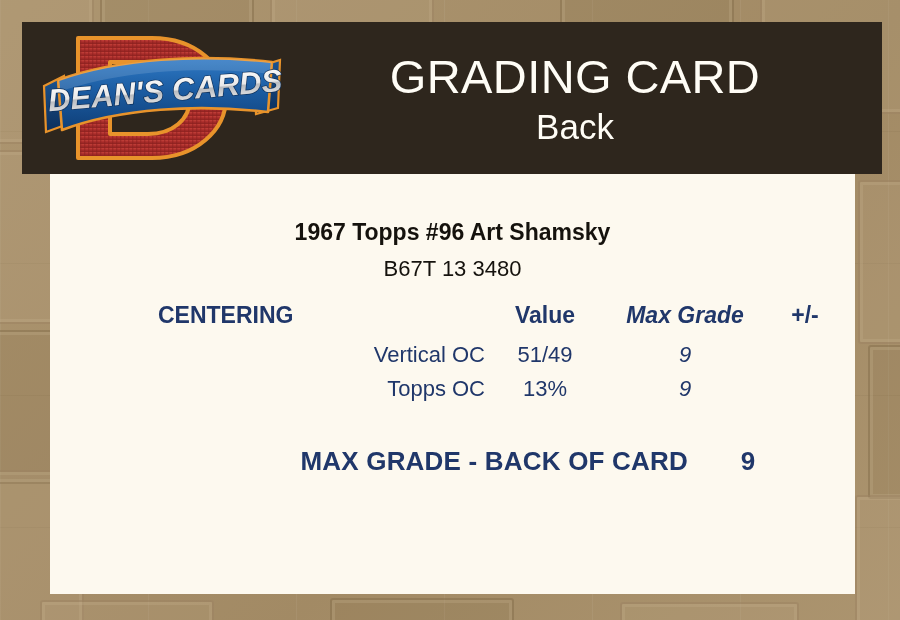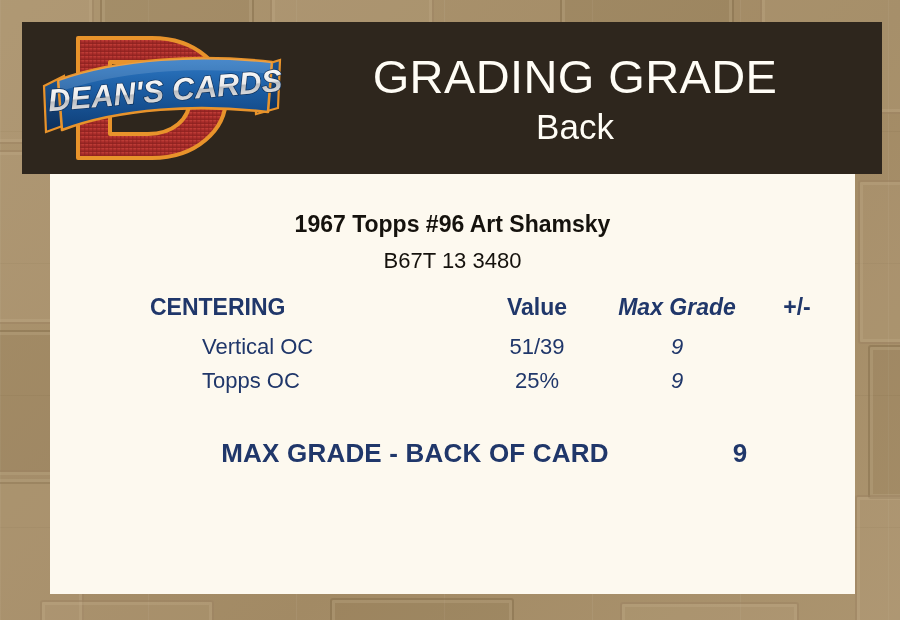--- a/index.html
+++ b/index.html
@@ -80,21 +80,21 @@
 
   
   #panel {
     position: absolute;
     left: 50px;
     top: 174px;
     width: 805px;
     height: 420px;
     background: #fdf9ef;
     box-sizing: border-box;
-    padding: 0;
+    padding: 8px;
   }
 
   #card-name {
     text-align: center;
     color: #15120d;
     font-size: 23px;
     font-weight: bold;
     margin-top: 37px;
   }
   #card-code {
@@ -111,21 +111,21 @@
     border-collapse: collapse;
     color: #20376a;
   }
   #stats-table th, #stats-table td {
     padding: 0;
     font-size: 22px;
     font-weight: 400;
     height: 34px;
     vertical-align: middle;
   }
-  .col-label   { width: 275px; text-align: left; }
+  .col-label   { width: 275px; text-align: right; }
   .col-value   { width: 120px; text-align: center; }
   .col-max     { width: 160px; text-align: center; font-style: italic; }
   .col-pm      { width: 80px;  text-align: center; }
 
   #stats-table thead th {
     font-weight: bold;
     font-size: 23px;
     padding-bottom: 6px;
   }
   #stats-table thead th.col-label { text-align: left; }
@@ -133,21 +133,21 @@
   #stats-table tbody td { font-size: 22px; }
 
   #summary {
     margin: 40px 0 0 100px;
     color: #20376a;
     font-size: 26px;
     font-weight: bold;
     display: flex;
     align-items: baseline;
   }
-  #summary-label { width: 530px; text-align: center; letter-spacing: 0.2px; }
+  #summary-label { width: 530px; text-align: right; letter-spacing: 0.2px; }
   #summary-value { width: 120px; text-align: center; }
 </style>
 </head>
 <body>
 
 <div id="backdrop">
   <div class="card-ghost" style="left:-30px;  top:-10px;  width:120px; height:150px;"></div>
   <div class="card-ghost dark" style="left:100px;  top:-40px;  width:150px; height:120px;"></div>
   <div class="card-ghost" style="left:270px;  top:-50px;  width:160px; height:110px;"></div>
   <div class="card-ghost dark" style="left:560px;  top:-45px;  width:170px; height:115px;"></div>
@@ -203,21 +203,21 @@
       <path d="M214 40 L240 32 L238 80 L216 86 Z" fill="url(#blueGradDark)" stroke="#e8932b" stroke-width="2.2"></path>
 
       <path d="M18 52 C80 30 160 26 232 34 L228 84 C158 76 80 80 22 102 Z" fill="url(#blueGrad)" stroke="#e8932b" stroke-width="2.6" stroke-linejoin="round"></path>
       <path d="M18 52 C80 30 160 26 232 34 L231 46 C160 38 80 42 19 64 Z" fill="#ffffff" opacity="0.13"></path>
 
       <text x="126" y="73" font-family="'Liberation Sans', sans-serif" font-size="31" font-weight="bold" font-style="italic" text-anchor="middle" fill="url(#silverGrad)" stroke="#0d2f59" stroke-width="1.4" paint-order="stroke fill" transform="rotate(-5 126 73)">DEAN'S CARDS</text>
     </svg>
   </div>
 
   <div id="title-wrap">
-    <span id="main-title">GRADING GRADE</span>
+    <span id="main-title">GRADING CARD</span>
     <span id="sub-title">Back</span>
   </div>
 </div>
 
 <div id="panel">
 
   <div id="card-name">1967 Topps #96 Art Shamsky</div>
   <div id="card-code">B67T 13 3480</div>
 
   <table id="stats-table">
@@ -225,27 +225,27 @@
       <tr>
         <th class="col-label">CENTERING</th>
         <th class="col-value">Value</th>
         <th class="col-max">Max Grade</th>
         <th class="col-pm">+/-</th>
       </tr>
     </thead>
     <tbody>
       <tr>
         <td class="col-label">Vertical OC</td>
-        <td class="col-value">51/39</td>
+        <td class="col-value">51/49</td>
         <td class="col-max">9</td>
         <td class="col-pm"></td>
       </tr>
       <tr>
         <td class="col-label">Topps OC</td>
-        <td class="col-value">25%</td>
+        <td class="col-value">13%</td>
         <td class="col-max">9</td>
         <td class="col-pm"></td>
       </tr>
     </tbody>
   </table>
 
   <div id="summary">
     <span id="summary-label">MAX GRADE - BACK OF CARD</span>
     <span id="summary-value">9</span>
   </div>

